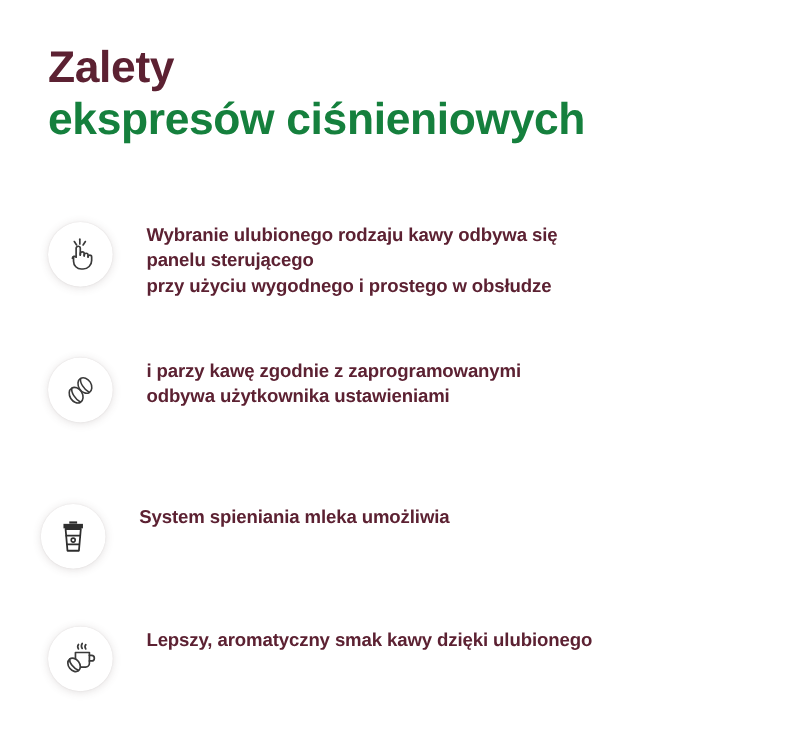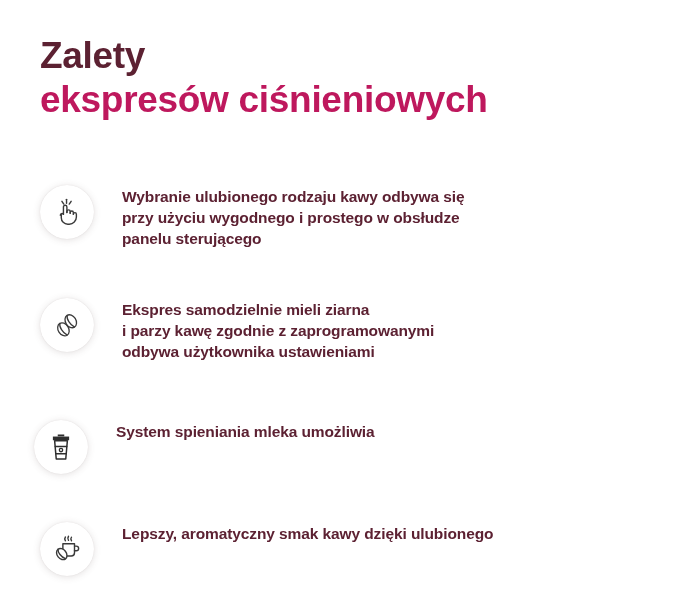--- a/index.html
+++ b/index.html
@@ -36,21 +36,21 @@
     font-weight: 700;
     font-size: 37px;
     letter-spacing: -0.3px;
     white-space: nowrap;
   }
   .heading-line-1 {
     color: #5c2132;
     margin-bottom: 7px;
   }
   .heading-line-2 {
-    color: #be185d;
+    color: #15803d;
   }
 
   
   .benefits {
     position: absolute;
     left: 0;
     top: 176px;
     width: 675px;
   }
   .benefit-row {
@@ -124,22 +124,22 @@
             <path d="M22.8 18.3 a1.6 1.6 0 0 1 3.2 0 v3.1
                      a7.6 7.6 0 0 1 -7.6 7.6 h-1.6
                      a6.9 6.9 0 0 1 -6.9 -6.9 v-3.6"></path>
 
             <path d="M12.2 18.4 a1.85 1.85 0 0 0 -3.3 1.1"></path>
           </svg>
         </span>
       </div>
       <div class="benefit-text">
         <span class="tline">Wybranie ulubionego rodzaju kawy odbywa się</span>
+        <span class="tline">panelu sterującego</span>
         <span class="tline">przy użyciu wygodnego i prostego w obsłudze</span>
-        <span class="tline">panelu sterującego</span>
       </div>
     </div>
 
     <div class="benefit-row row-2">
       <div class="icon-badge">
         <span>
           <svg width="30" height="30" viewBox="0 0 32 32" fill="none" stroke="#3a3a3a" stroke-width="1.4" stroke-linecap="round" stroke-linejoin="round">
 
             <g transform="rotate(-32 20 12)">
               <ellipse cx="20" cy="12" rx="5.6" ry="7.4"></ellipse>
@@ -147,21 +147,20 @@
             </g>
 
             <g transform="rotate(-32 12.2 20.6)">
               <ellipse cx="12.2" cy="20.6" rx="5.6" ry="7.4"></ellipse>
               <path d="M12.2 13.5 c-2.6 2.4 -2.6 9.8 0 14.2"></path>
             </g>
           </svg>
         </span>
       </div>
       <div class="benefit-text">
-        <span class="tline">Ekspres samodzielnie mieli ziarna</span>
         <span class="tline">i parzy kawę zgodnie z zaprogramowanymi</span>
         <span class="tline">odbywa użytkownika ustawieniami</span>
       </div>
     </div>
 
     <div class="benefit-row row-3">
       <div class="icon-badge">
         <span>
           <svg width="28" height="30" viewBox="0 0 30 32" fill="none" stroke="#2e2e2e" stroke-width="1.6" stroke-linecap="round" stroke-linejoin="round">
 

